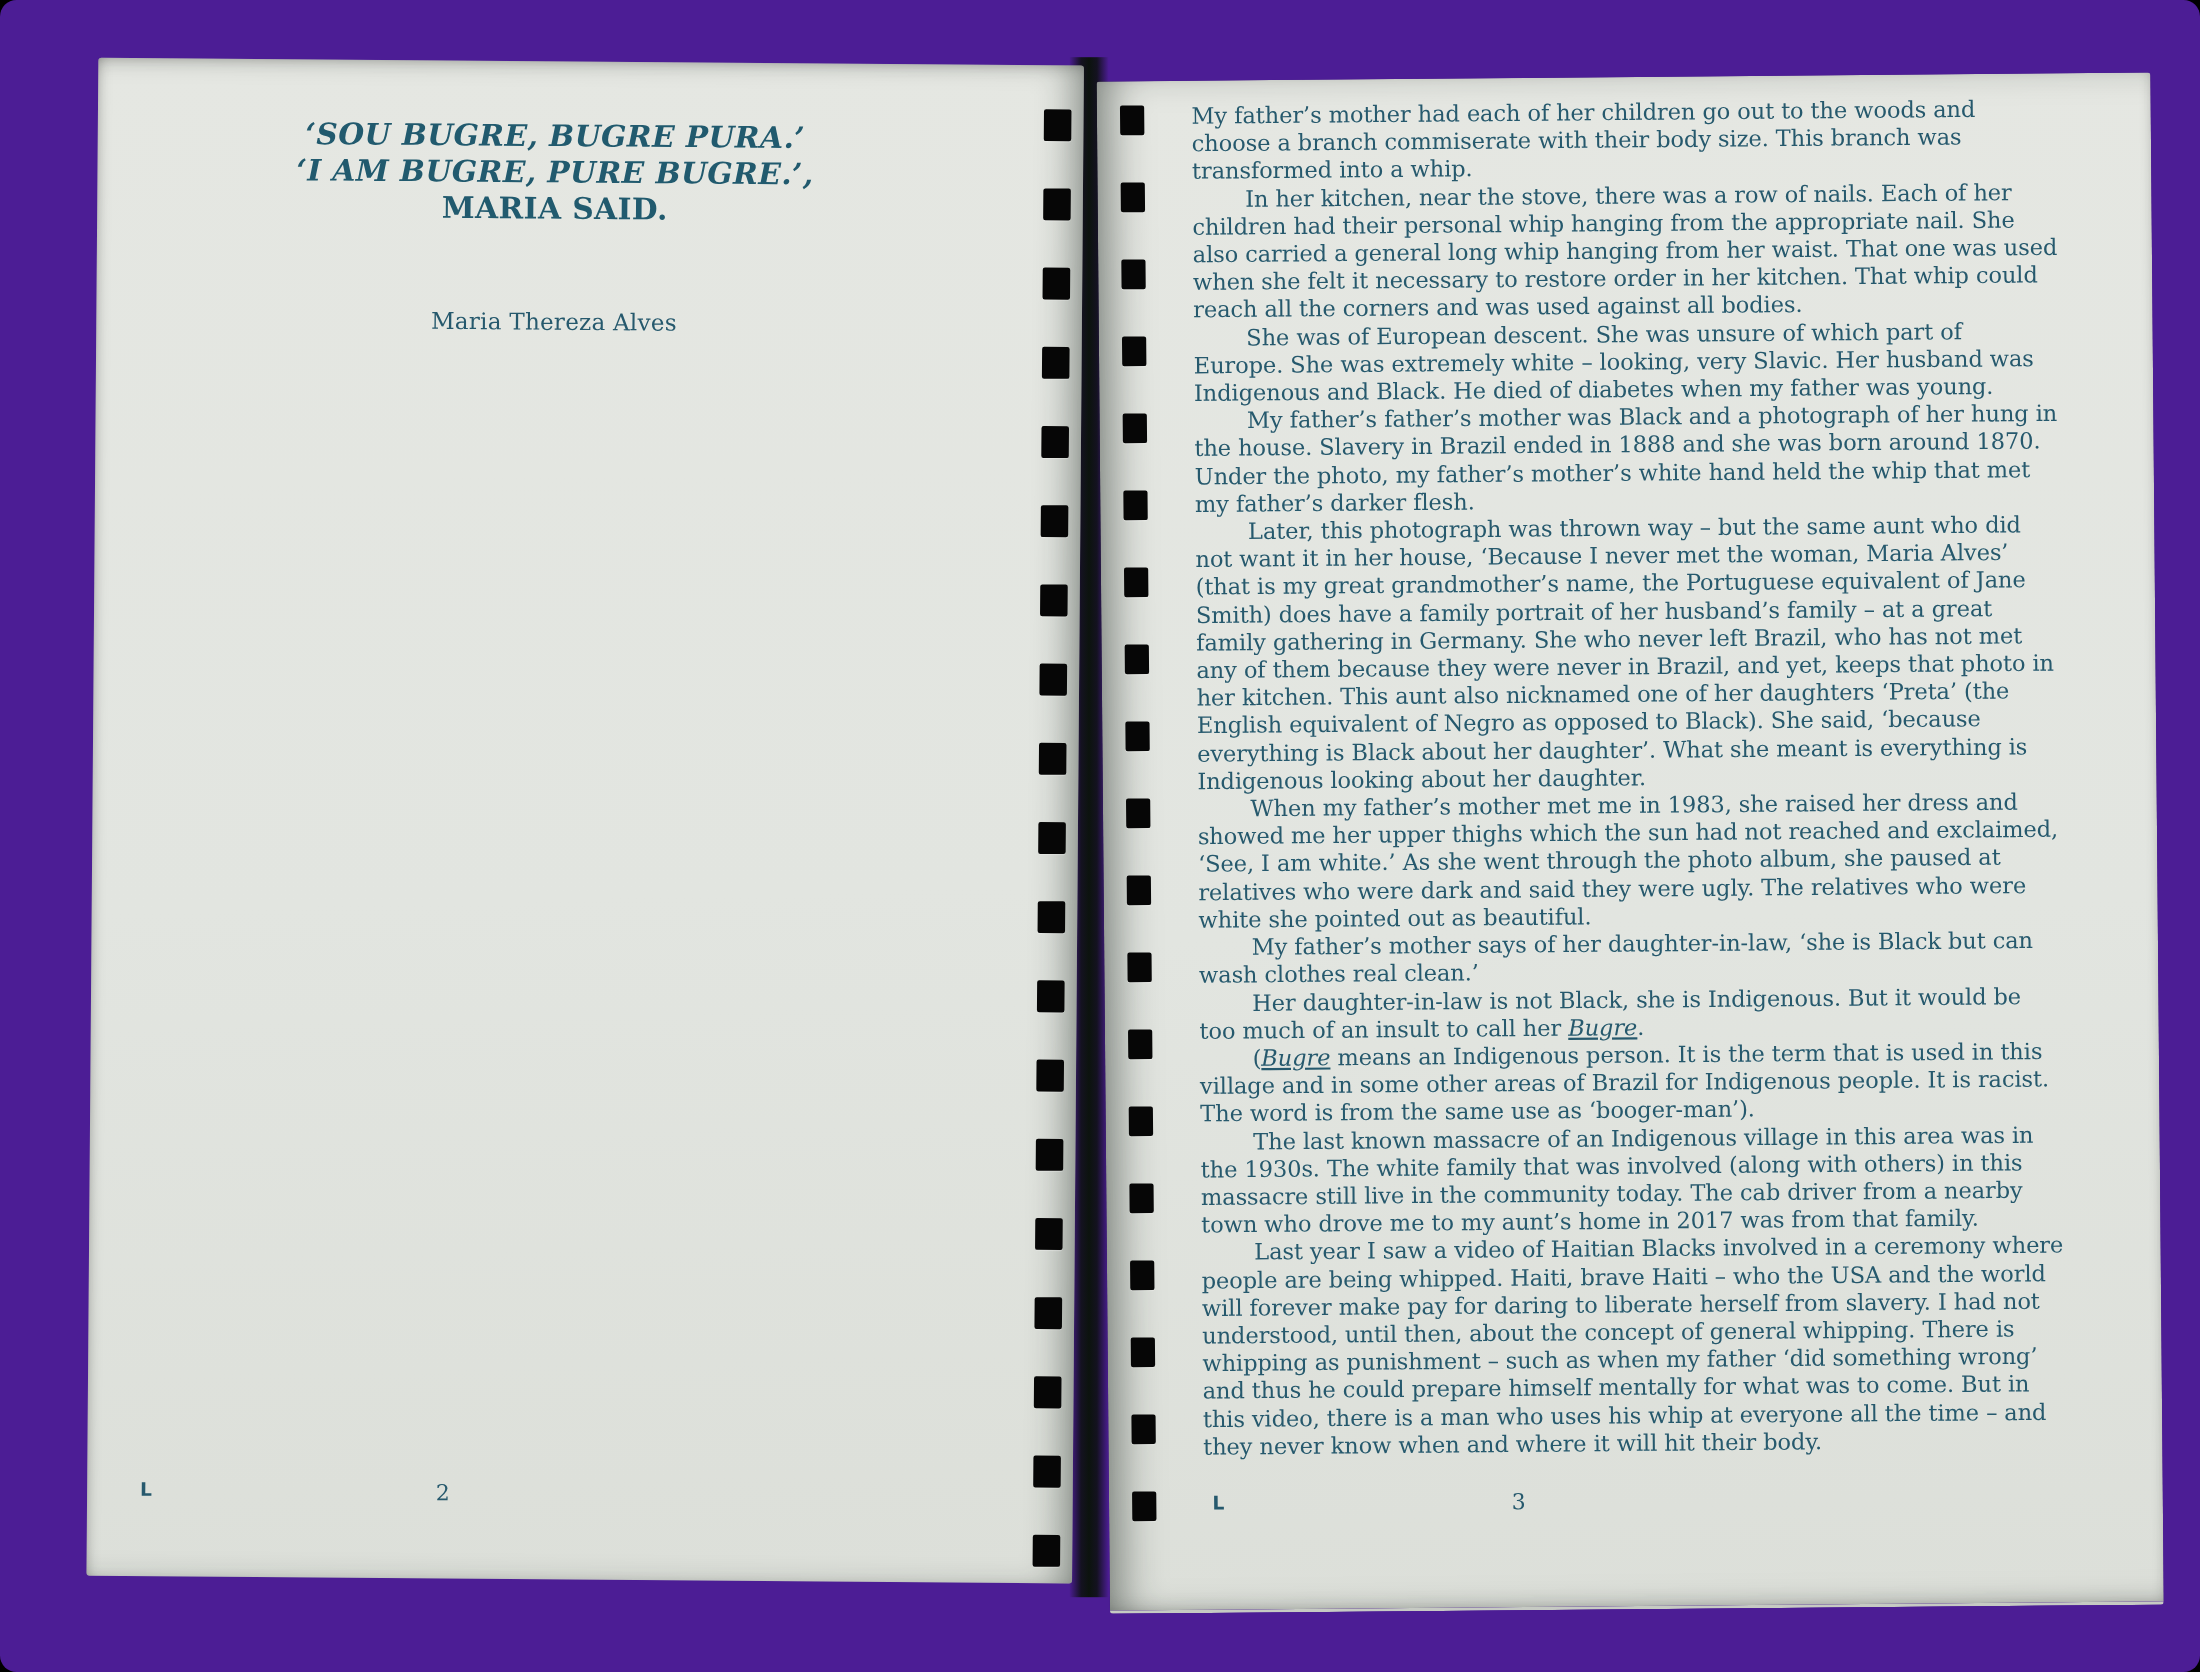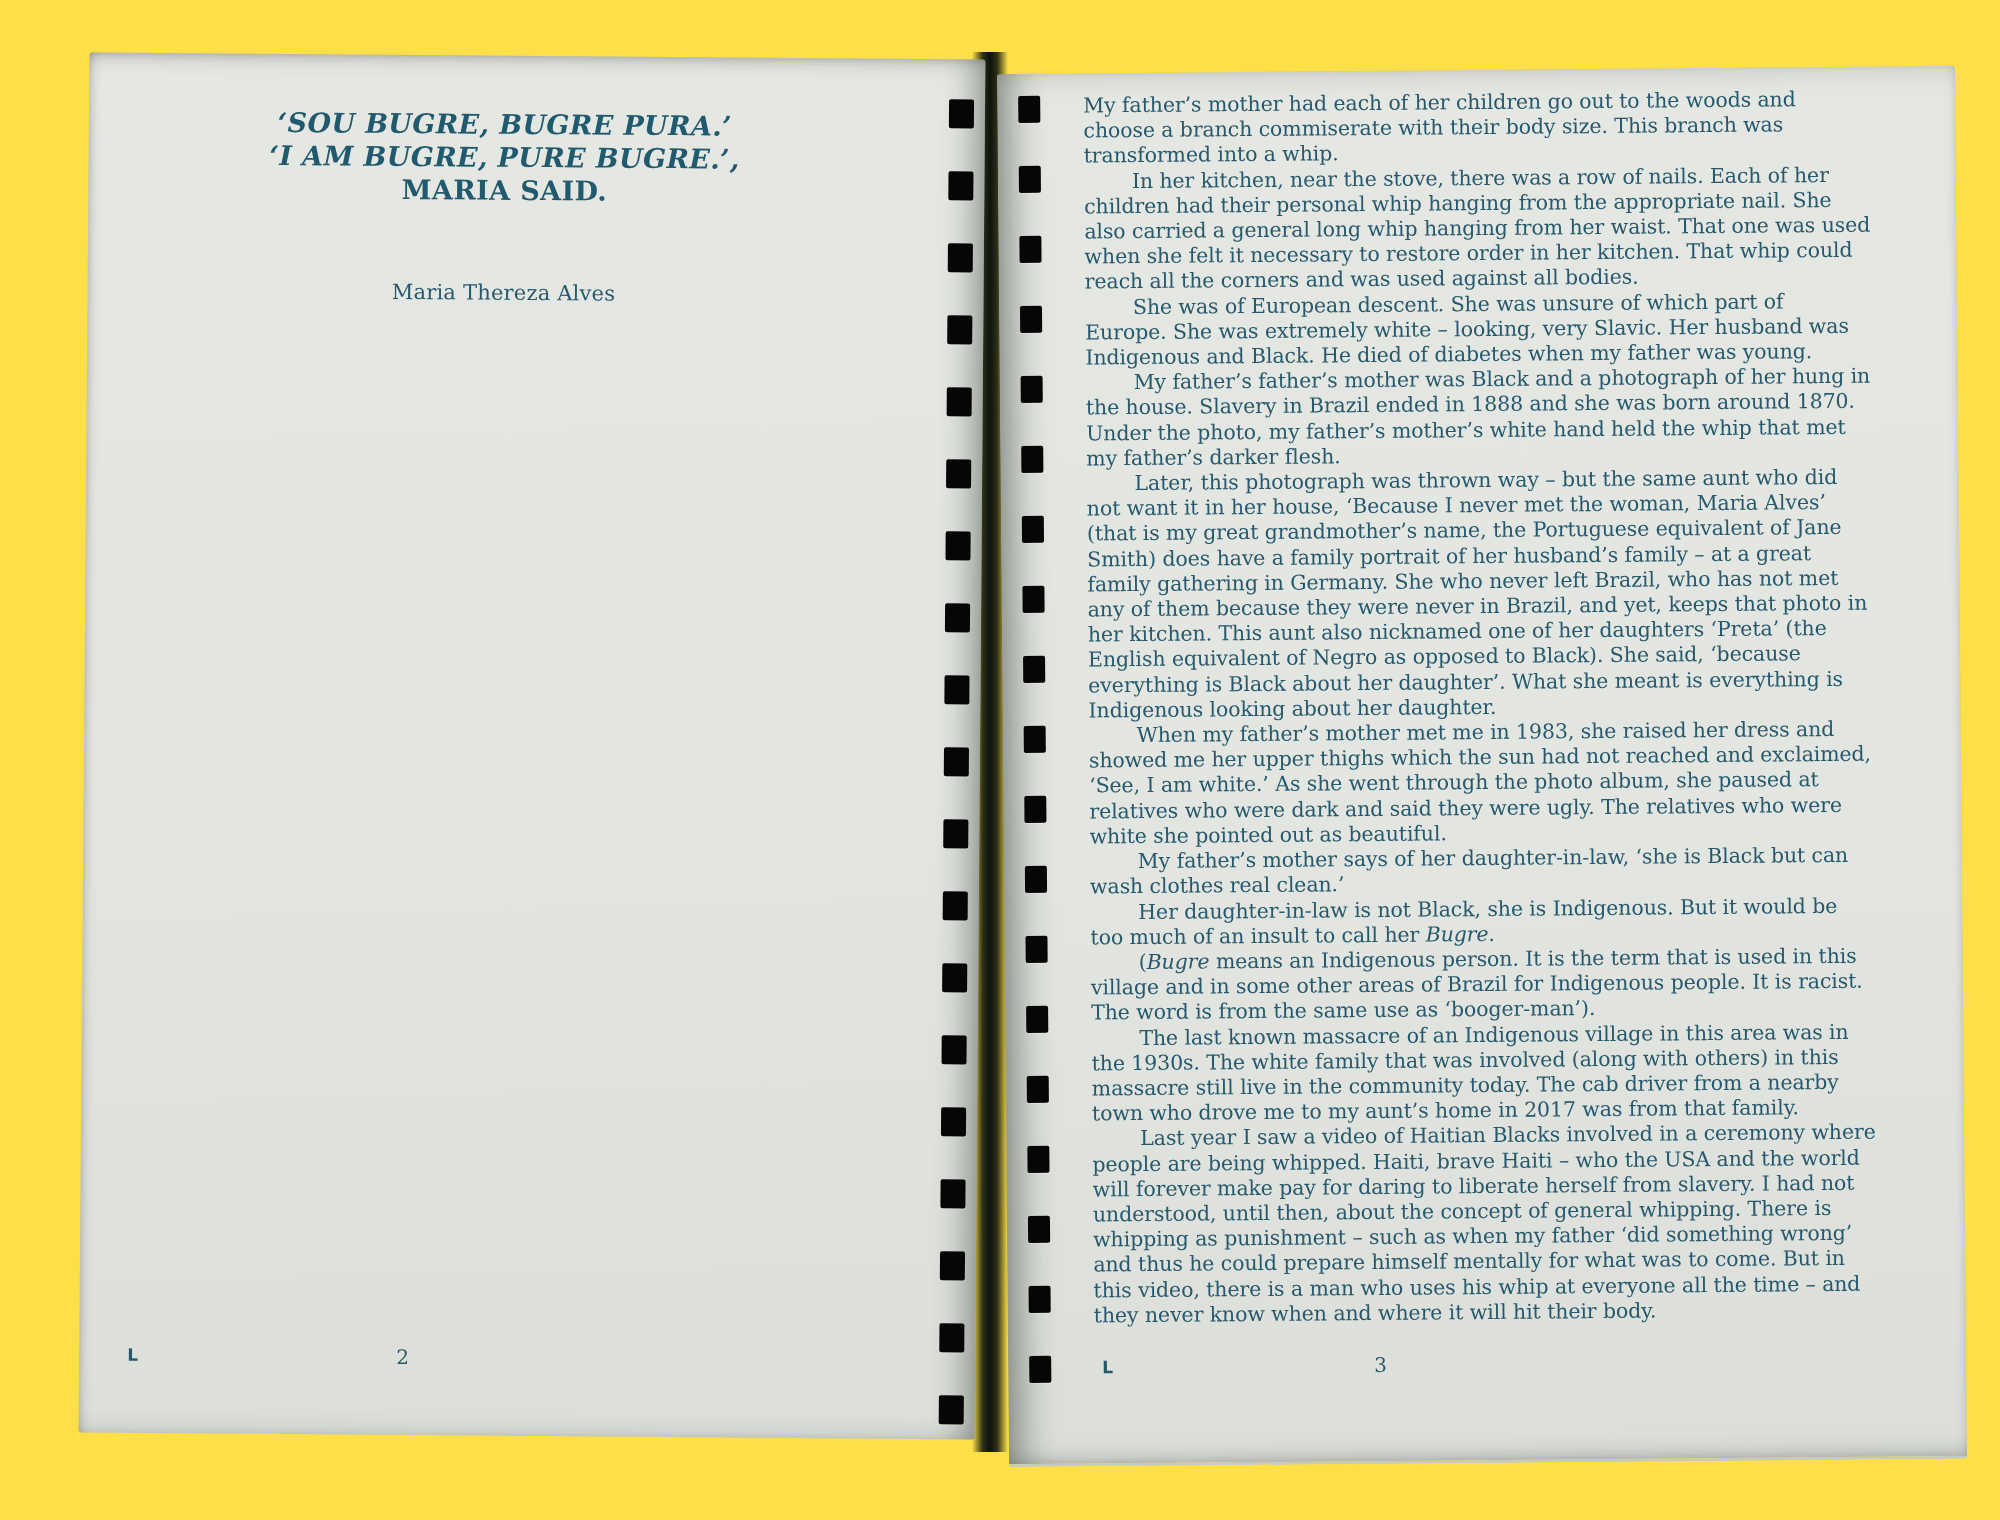--- a/index.html
+++ b/index.html
@@ -1,22 +1,23 @@
 <!DOCTYPE html>
 <html><head>
 <meta charset="utf-8">
 <style>
   html, body { margin: 0; padding: 0; background: #000; }
   .stage {
     position: relative;
     width: 2000px;
     height: 1520px;
-    background: #fde047;
+    background: #4c1d95;
     overflow: hidden;
     font-family: "DejaVu Serif", serif;
+    border-radius: 15px;
   }
   
   .page {
     position: absolute;
     background: linear-gradient(178deg, #e5e7e2 0%, #e2e5e0 55%, #dcdfd9 100%);
     border-radius: 3px;
   }
   .page-left {
     left: 84px; top: 56px;
     width: 896px; height: 1380px;
@@ -91,21 +92,21 @@
     left: 86px; top: 20px;
     width: 786px;
     color: #26596d;
     font-size: 20.5px;
     line-height: 25.2px;
     letter-spacing: -0.1px;
     text-align: left;
   }
   .body-text p { margin: 0; }
   .body-text p.indent { text-indent: 48px; }
-  .body-text .it { font-style: italic; }
+  .body-text .it { font-style: italic; text-decoration: underline; }
   
   .footer-mark {
     position: absolute;
     color: #26596d;
     font-family: "DejaVu Sans", sans-serif;
     font-weight: bold;
     font-size: 17px;
   }
   .footer-num {
     position: absolute;

